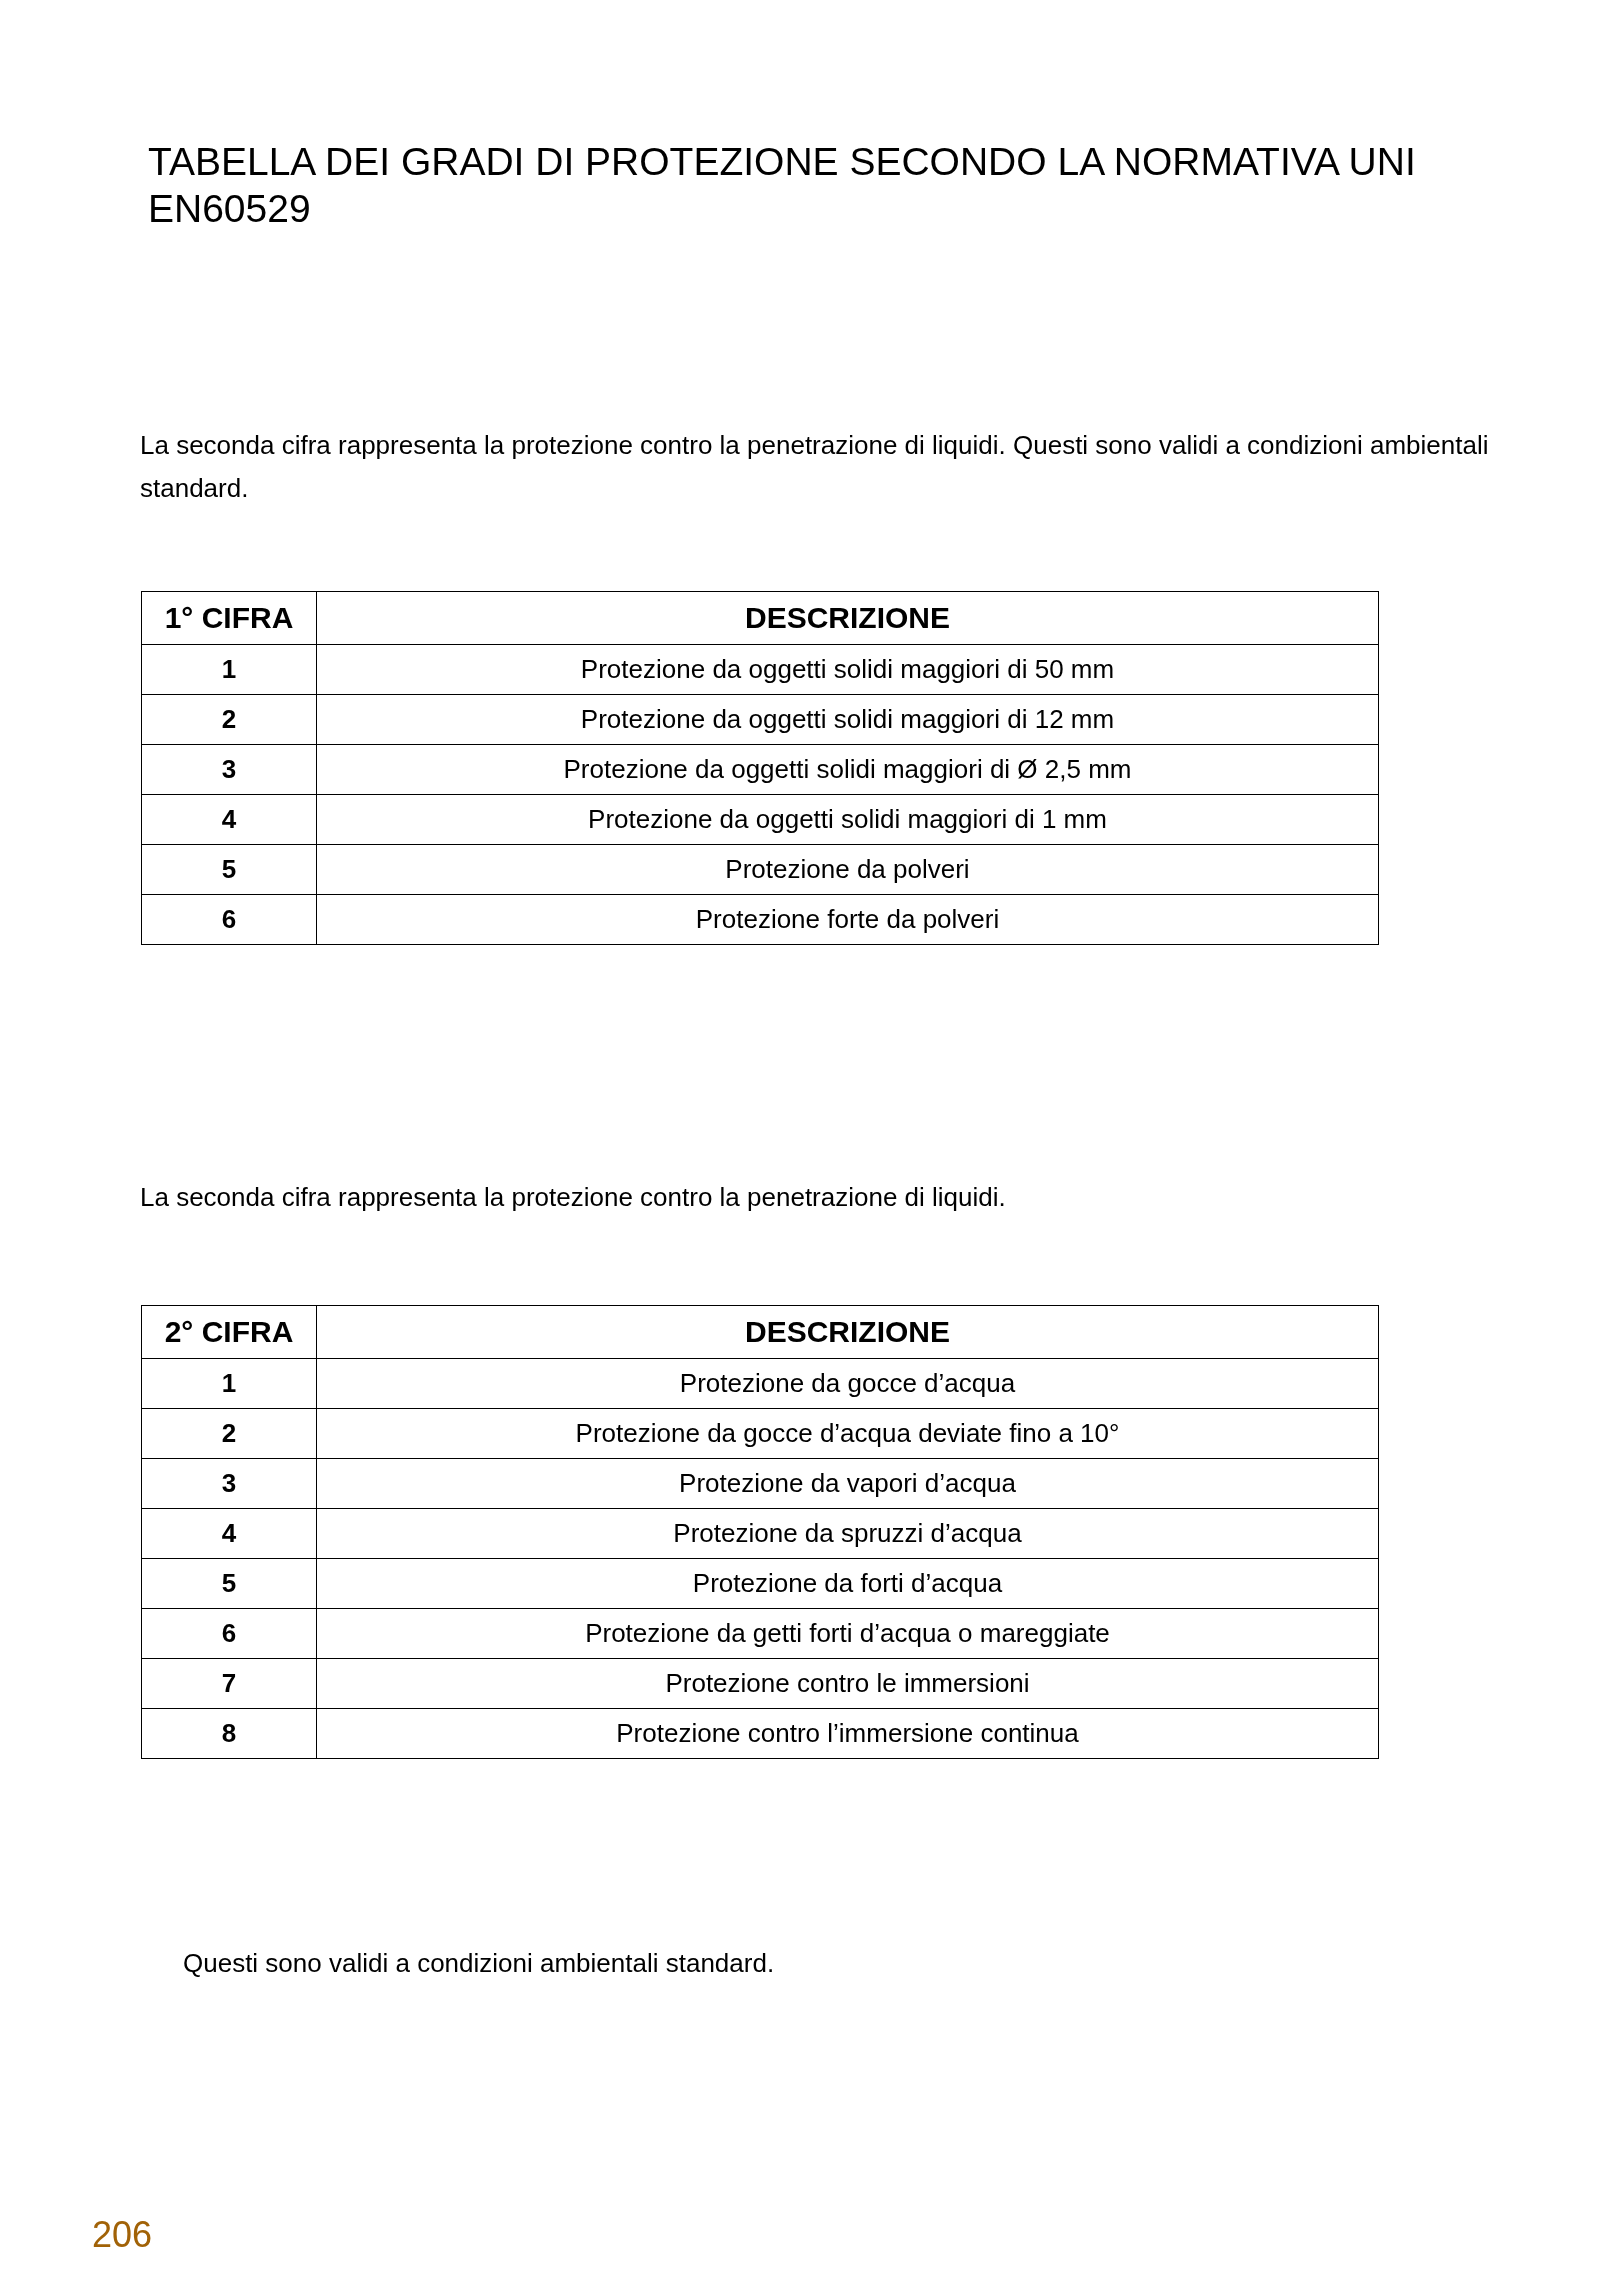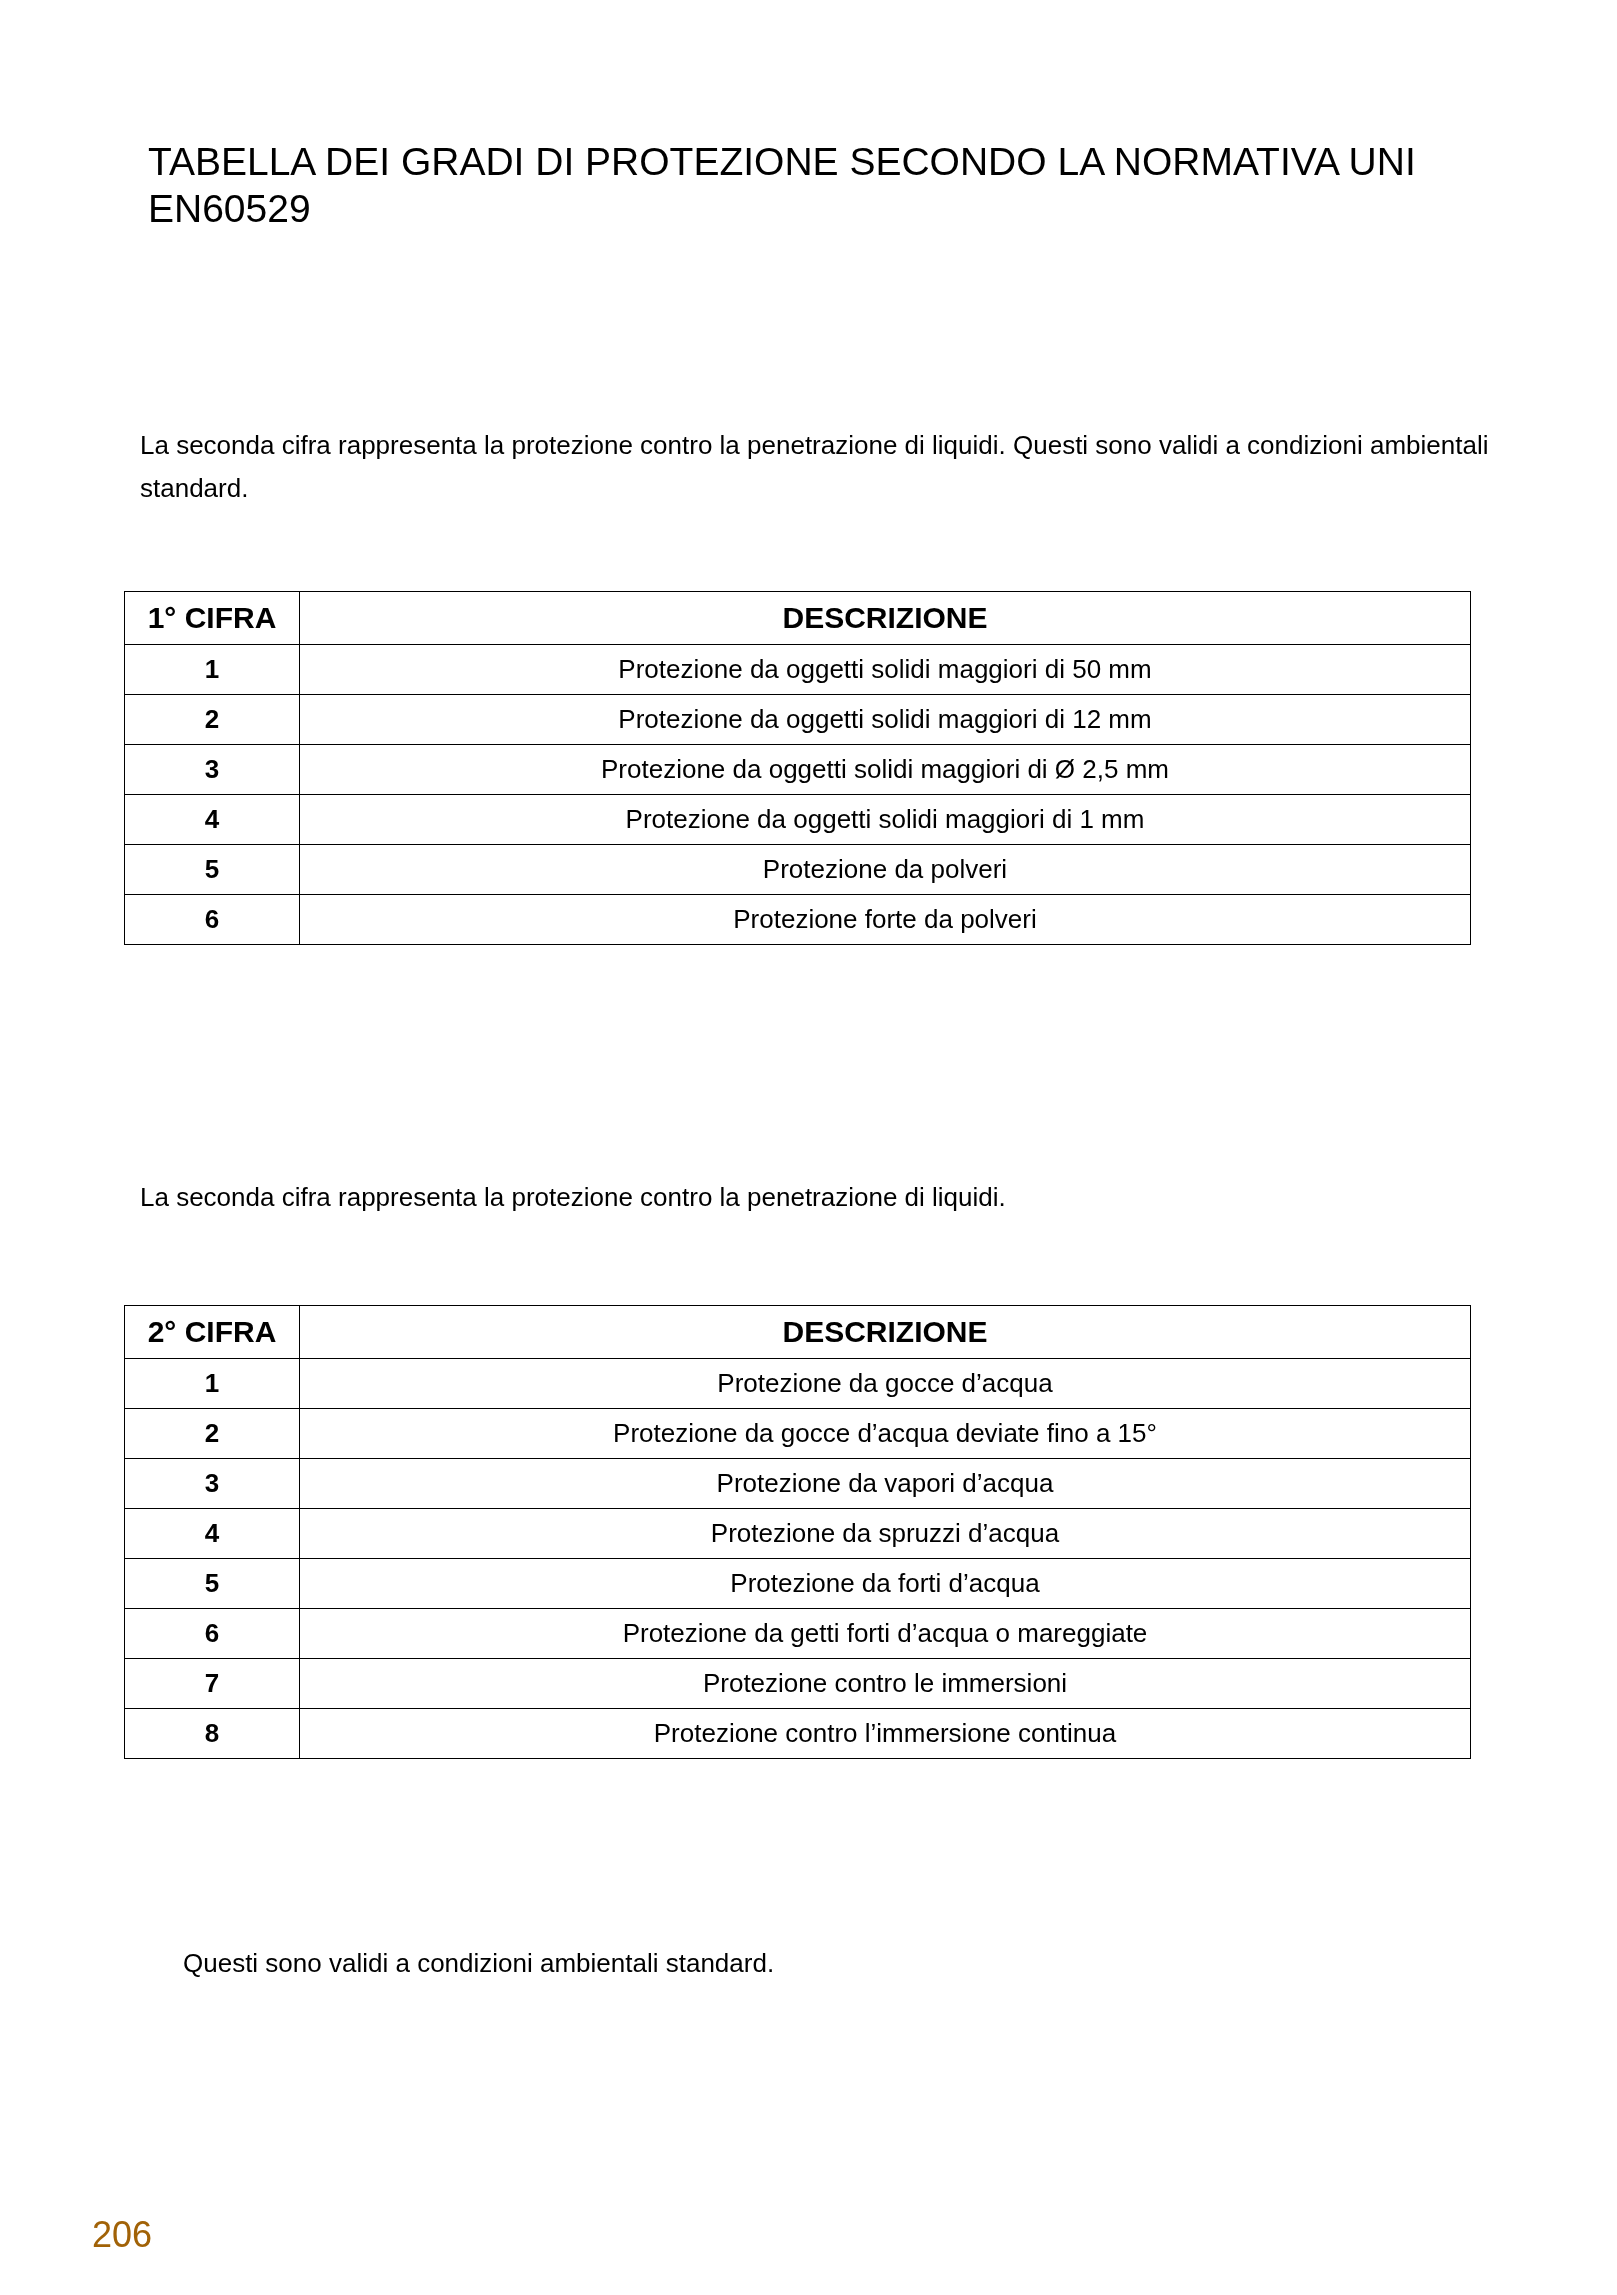--- a/index.html
+++ b/index.html
@@ -4,21 +4,21 @@
 <style>
   html, body { margin:0; padding:0; background:#ffffff; }
   body { width:1618px; height:2295px; position:relative; overflow:hidden;
          font-family:"Liberation Sans", sans-serif; color:#000; }
   .title { position:absolute; left:140px; top:130px; width:1360px;
            font-size:39px; line-height:47px; font-weight:normal; margin:8px; }
   .para { position:absolute; left:140px; width:1360px; font-size:26px; line-height:43px; margin:0; }
   #p1 { top:424px; }
   #p2 { top:1176px; }
   #p3 { top:1942px;margin-left:43px; }
-  table.ip { position:absolute; left:124px; width:1347px; border-collapse:collapse; }
+  table.ip { position:absolute; left:141px; width:1238px; border-collapse:collapse; }
   #t1 { top:591px; }
   #t2 { top:1297px;margin-top:8px; }
   table.ip th, table.ip td { border:1.9px solid #000; text-align:center; padding:0; }
   table.ip th { height:52px; font-size:30px; font-weight:bold; }
   table.ip td { height:49px; font-size:26px; }
   table.ip td.num { font-weight:bold; }
   table.ip col.c1 { width:175px; }
   .pagenum { position:absolute; left:92px; top:2214px; font-size:36px; color:#a16207; }
 </style>
 </head>
@@ -80,21 +80,21 @@
       <th>DESCRIZIONE</th>
     </tr>
   </thead>
   <tbody>
     <tr>
         <td class="num">1</td>
         <td>Protezione da gocce d’acqua</td>
       </tr>
     <tr>
         <td class="num">2</td>
-        <td>Protezione da gocce d’acqua deviate fino a 15°</td>
+        <td>Protezione da gocce d’acqua deviate fino a 10°</td>
       </tr>
     <tr>
         <td class="num">3</td>
         <td>Protezione da vapori d’acqua</td>
       </tr>
     <tr>
         <td class="num">4</td>
         <td>Protezione da spruzzi d’acqua</td>
       </tr>
     <tr>

